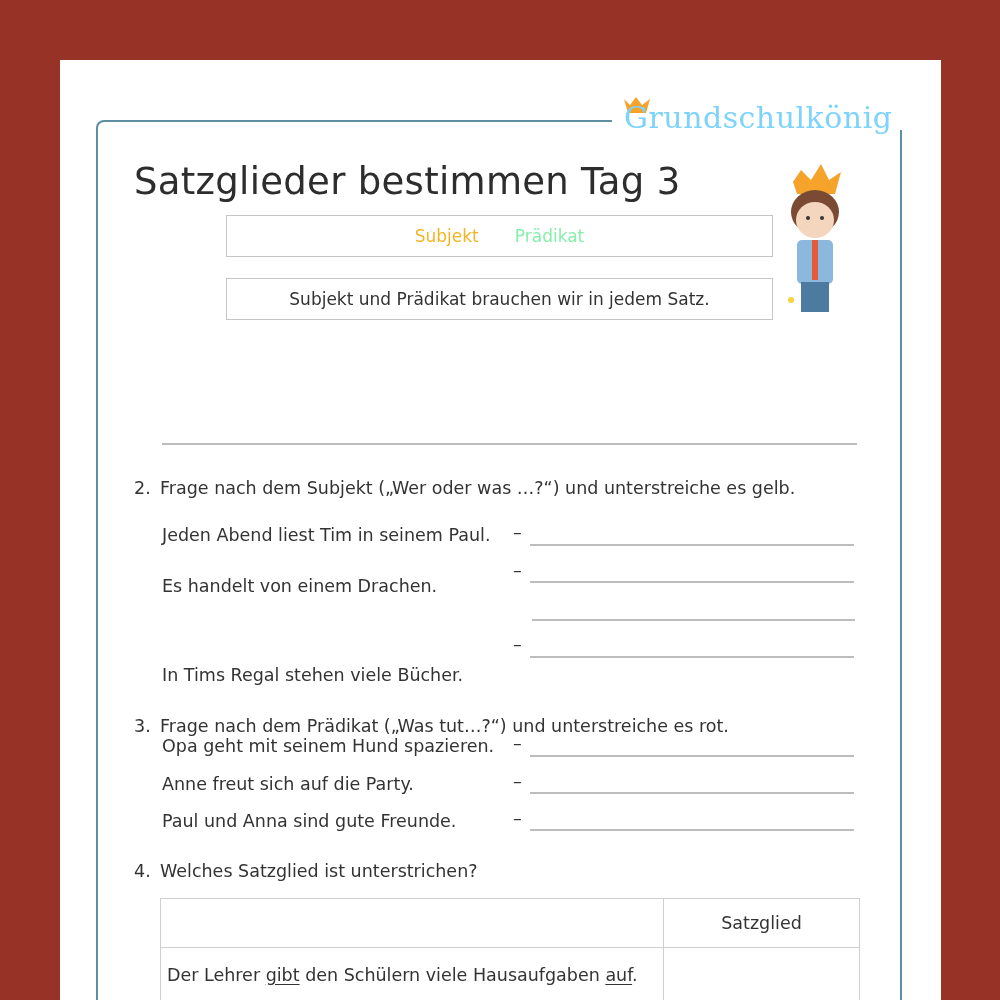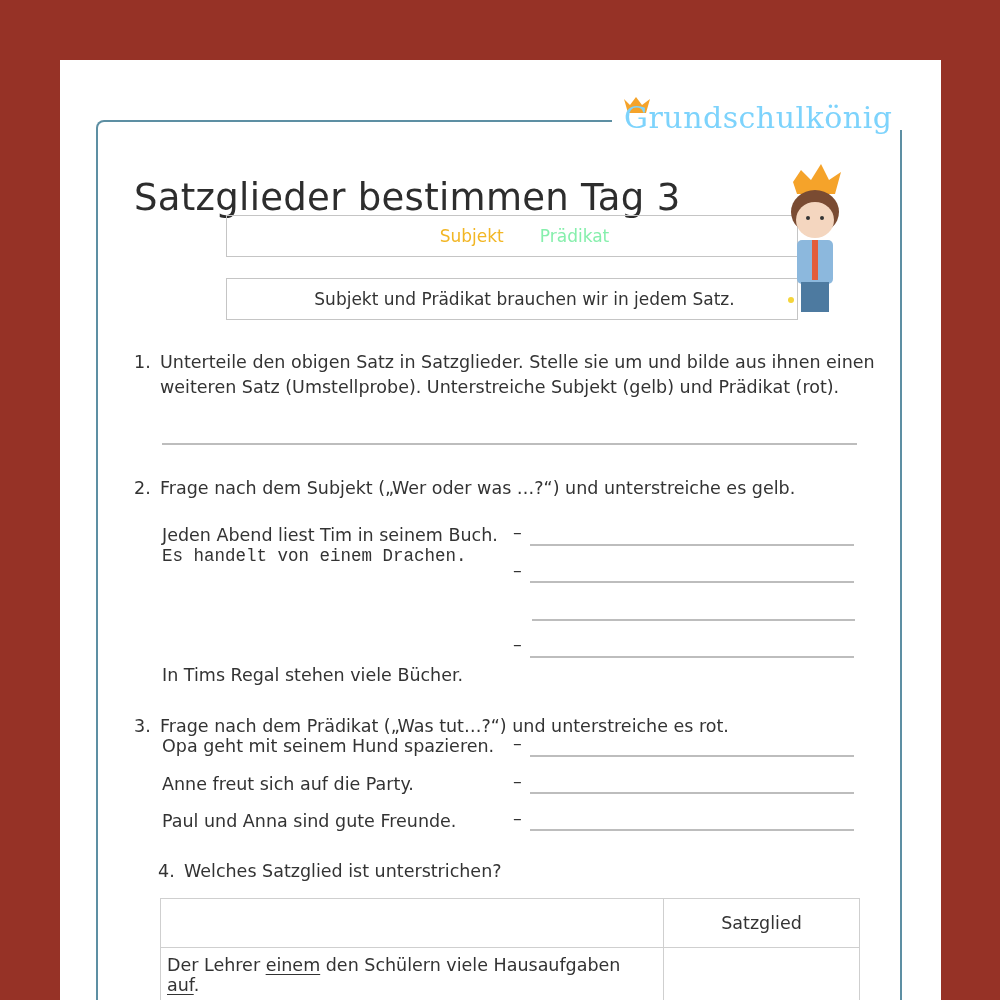--- a/index.html
+++ b/index.html
@@ -23,27 +23,26 @@
     position: absolute; left: 612px; top: 110px; width: 290px; height: 20px; background: #fff;
   }
   .logo {
     position: absolute; left: 624px; top: 100px;
     font-family: "DejaVu Serif", serif; font-size: 30px; color: #7dd3fc;
     letter-spacing: 0.5px;
   }
   .logo-crown { position: absolute; left: 622px; top: 95px; }
   .title {
     position: absolute; left: 134px; top: 160px;
-    font-size: 37px; color: #2d2d2d; letter-spacing: 0.3px; margin-top: 16px;
+    font-size: 37px; color: #2d2d2d; letter-spacing: 0.3px;
   }
   .box {
     position: absolute; left: 226px; width: 545px; height: 40px;
     border: 1.5px solid #c5c5c5; display: flex; align-items: center; justify-content: center;
     font-size: 17px;
-    padding-left: 25px;
   }
   .box1 { top: 215px; gap: 36px; }
   .box2 { top: 278px; color: #333; }
   .subj { color: #f2b624; }
   .pred { color: #86efac; }
   .boy { position: absolute; left: 775px; top: 160px; }
   .q { position: absolute; left: 134px; font-size: 17.5px; color: #333; line-height: 25px; }
   .q .num { display: inline-block; width: 26px; }
   .q .cont { padding-left: 26px; }
   .line { position: absolute; height: 1.5px; background: #bdbdbd; }
@@ -86,64 +85,62 @@
   <ellipse cx="40" cy="60" rx="19" ry="18" fill="#f4d6bf"></ellipse>
   <circle cx="33" cy="58" r="2" fill="#333"></circle>
     <circle cx="47" cy="58" r="2" fill="#333"></circle>
   <rect x="22" y="80" width="36" height="44" rx="5" fill="#8cb8dd"></rect>
   <rect x="37" y="80" width="6" height="40" fill="#e25c3b"></rect>
   <rect x="26" y="122" width="28" height="30" fill="#4d7aa0"></rect>
   <circle cx="16" cy="140" r="3" fill="#f5d53a"></circle>
 </svg>
 
 <div class="q" style="top:350px;">
-  <div><span class="num">1.</span><span>Unterteile den obigen Satz in Satzglieder. Stelle sie um und bilde aus ihnen einen</span></div>
-  <div class="cont">weiteren Satz (Umstellprobe). Unterstreiche Subjekt (gelb) und Prädikat (rot).</div>
 </div>
 <div class="line" style="left:162px; top:443px; width:695px;"></div>
 
 <div class="q" style="top:476px;">
   <span class="num">2.</span><span>Frage nach dem Subjekt („Wer oder was …?“) und unterstreiche es gelb.</span>
 </div>
-<div class="sent" style="top:525px;">Jeden Abend liest Tim in seinem Buch.</div>
+<div class="sent" style="top:525px;">Jeden Abend liest Tim in seinem Paul.</div>
 <div class="dash" style="top:522px;">–</div>
 <div class="line" style="left:530px; top:544px; width:324px;"></div>
-<div class="sent" style="top:546px;font-family:Liberation Mono, monospace;">Es handelt von einem Drachen.</div>
+<div class="sent" style="top:576px;">Es handelt von einem Drachen.</div>
 <div class="dash" style="top:560px;">–</div>
 <div class="line" style="left:530px; top:581px; width:324px;"></div>
 <div class="line" style="left:532px; top:619px; width:323px;"></div>
 <div class="sent" style="top:637px;margin-top:28px;">In Tims Regal stehen viele Bücher.</div>
 <div class="dash" style="top:634px;">–</div>
 <div class="line" style="left:530px; top:656px; width:324px;"></div>
 
 <div class="q" style="top:686px;margin-top:28px;">
   <span class="num">3.</span><span>Frage nach dem Prädikat („Was tut…?“) und unterstreiche es rot.</span>
 </div>
 <div class="sent" style="top:736px;">Opa geht mit seinem Hund spazieren.</div>
 <div class="dash" style="top:733px;">–</div>
 <div class="line" style="left:530px; top:755px; width:324px;"></div>
 <div class="sent" style="top:774px;">Anne freut sich auf die Party.</div>
 <div class="dash" style="top:771px;">–</div>
 <div class="line" style="left:530px; top:792px; width:324px;"></div>
 <div class="sent" style="top:811px;text-align:center;">Paul und Anna sind gute Freunde.</div>
 <div class="dash" style="top:808px;">–</div>
 <div class="line" style="left:530px; top:829px; width:324px;"></div>
 
-<div class="q" style="top:859px;margin-left:24px;">
+<div class="q" style="top:859px;">
   <span class="num">4.</span><span>Welches Satzglied ist unterstrichen?</span>
 </div>
 
 <table class="t">
   <tbody>
       <tr>
     <td class="c1"></td>
     <td class="c2">Satzglied</td>
   </tr>
   <tr>
-    <td class="c1" style="height:45px;"><span>Der Lehrer </span><span class="u">einem</span><span> den Schülern viele Hausaufgaben </span><span class="u">auf</span><span>.</span></td>
+    <td class="c1" style="height:45px;"><span>Der Lehrer </span><span class="u">gibt</span><span> den Schülern viele Hausaufgaben </span><span class="u">auf</span><span>.</span></td>
     <td class="c2"></td>
   </tr>
   <tr>
     <td class="c1" style="vertical-align:top; padding-top:8px;">Die Kinder machen …</td>
     <td class="c2"></td>
   </tr>
 </tbody>
   </table>
 
 </body></html>

